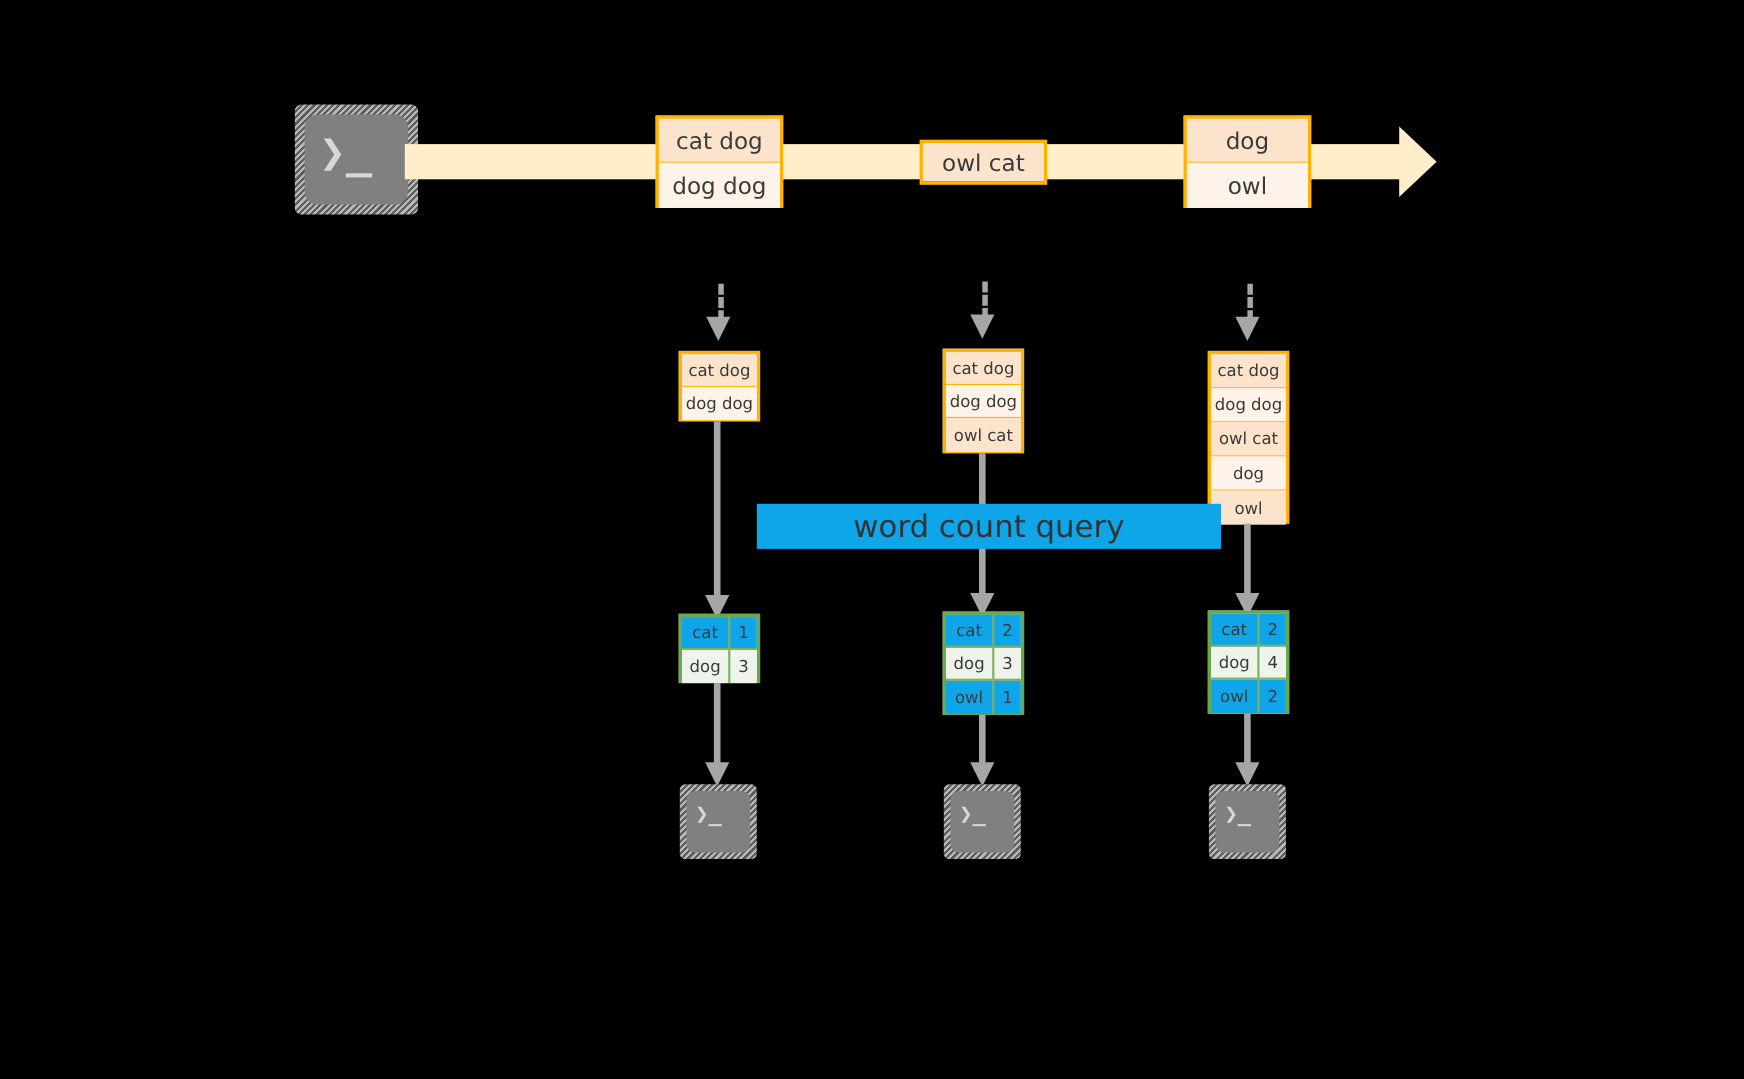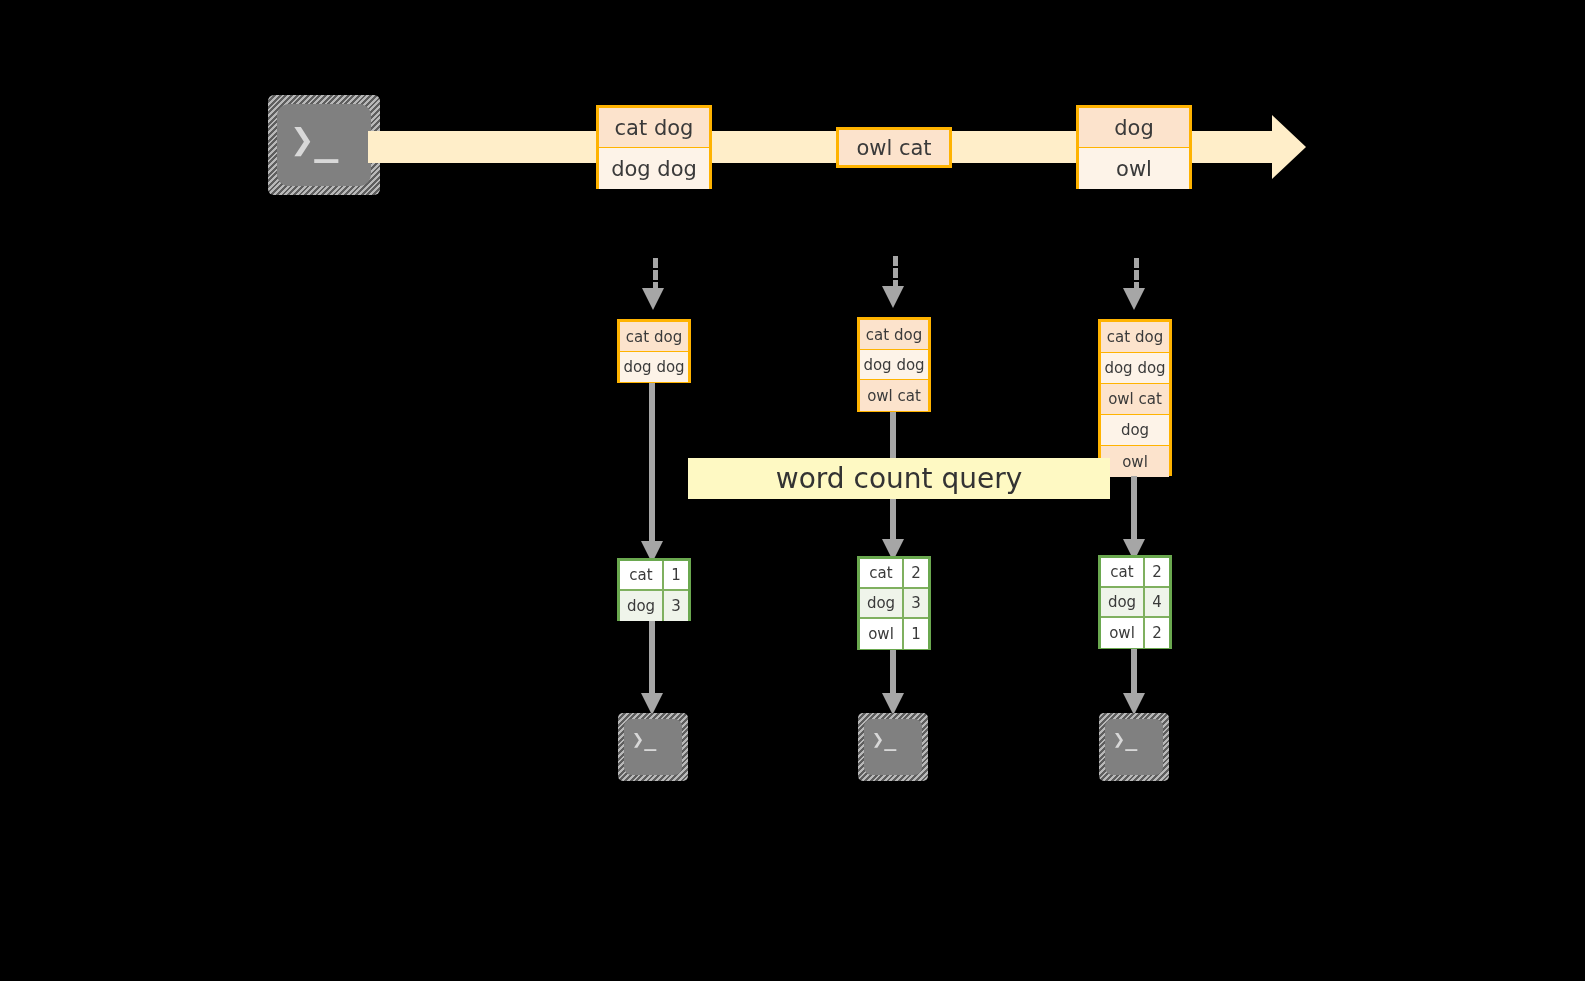--- a/index.html
+++ b/index.html
@@ -97,21 +97,21 @@
     box-sizing: border-box;
     border: 3px solid #6aa84f;
     background: #eef4e7;
   }
   .gtable .grow {
     display: flex;
     box-sizing: border-box;
     border-bottom: 2px solid #7fb05f;
   }
   .gtable .grow:last-child { border-bottom: none; }
-  .gtable .grow.shade { background: #ffffff; }
+  .gtable .grow.shade { background: #0ea5e9; }
   .gtable .grow.light { background: #eff4ea; }
   .gtable .gword,
   .gtable .gnum {
     box-sizing: border-box;
     display: flex;
     align-items: center;
     justify-content: center;
     color: #3a3a3a;
     white-space: nowrap;
   }
@@ -131,21 +131,21 @@
     position: absolute;
     width: 0; height: 0;
     border-left: 11px solid transparent;
     border-right: 11px solid transparent;
     border-top: 22px solid #a6a6a6;
   }
 
   
   .query-band {
     position: absolute;
-    background: #fef9c3;
+    background: #0ea5e9;
     display: flex;
     align-items: center;
     justify-content: center;
   }
   .query-band .qlabel {
     color: #333333;
     white-space: nowrap;
   }
 </style>
 </head>

